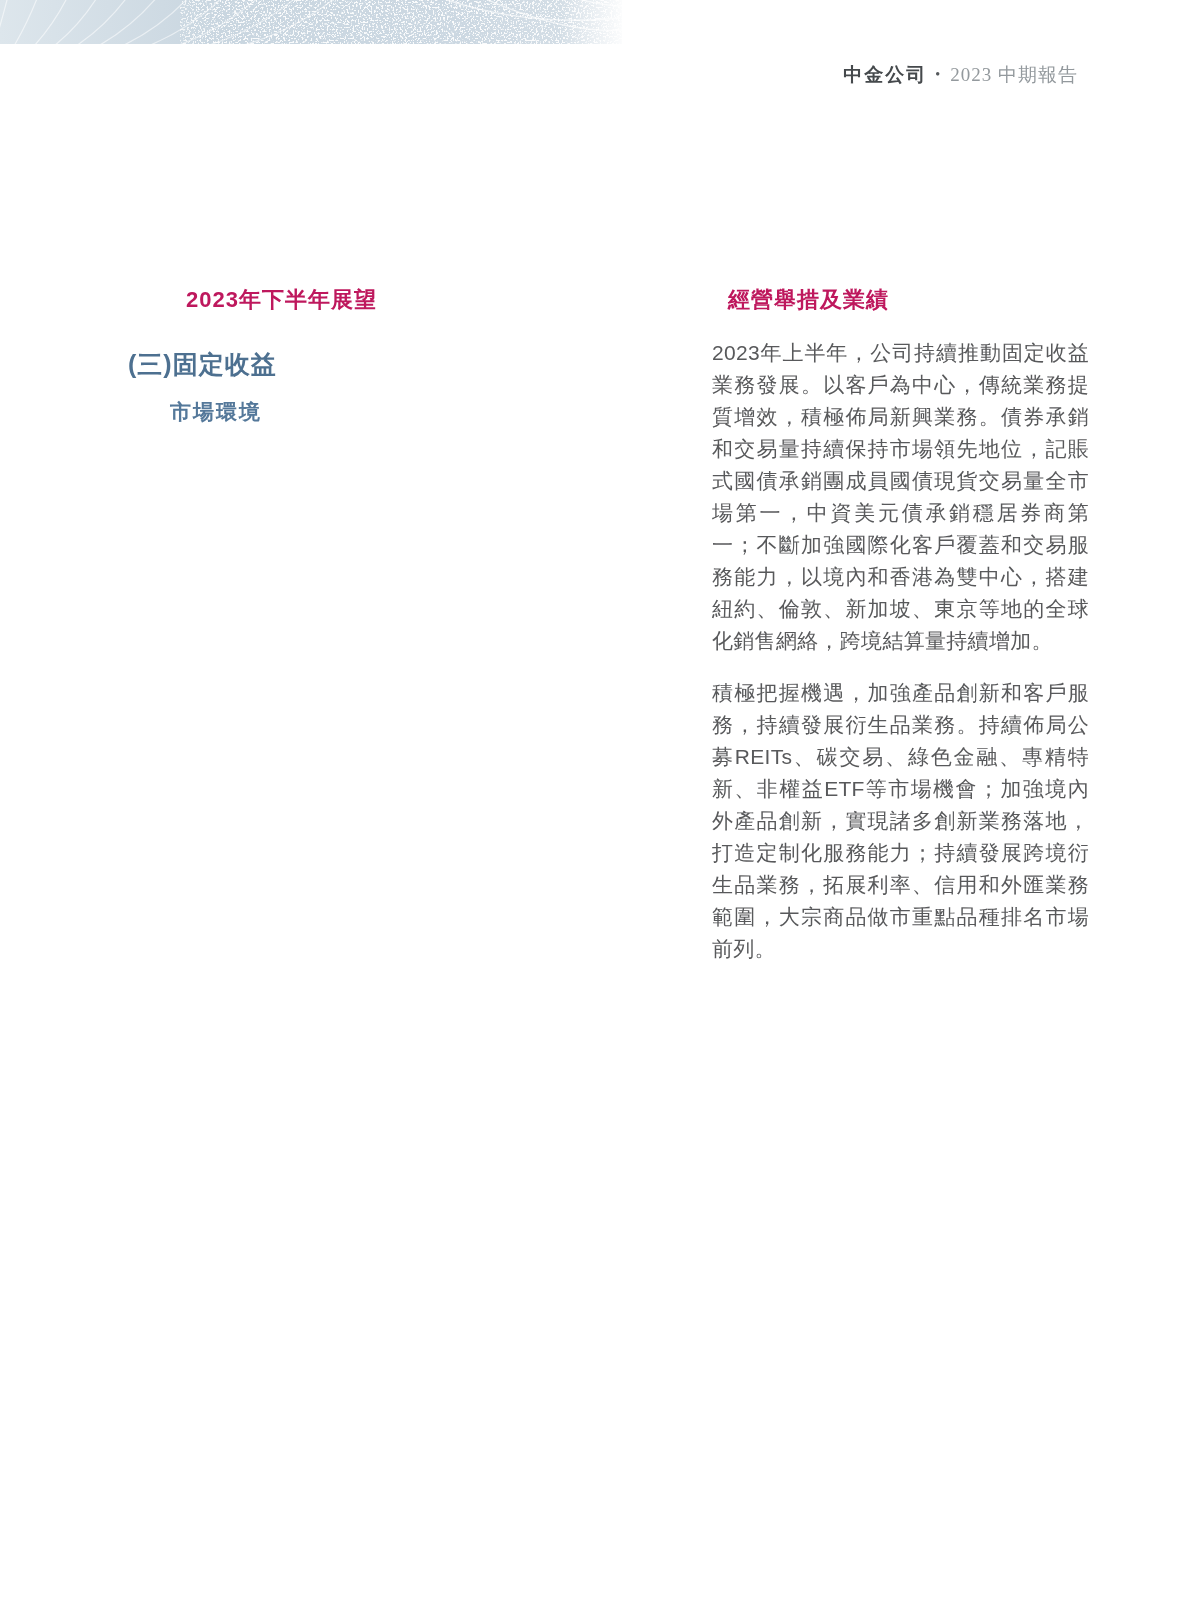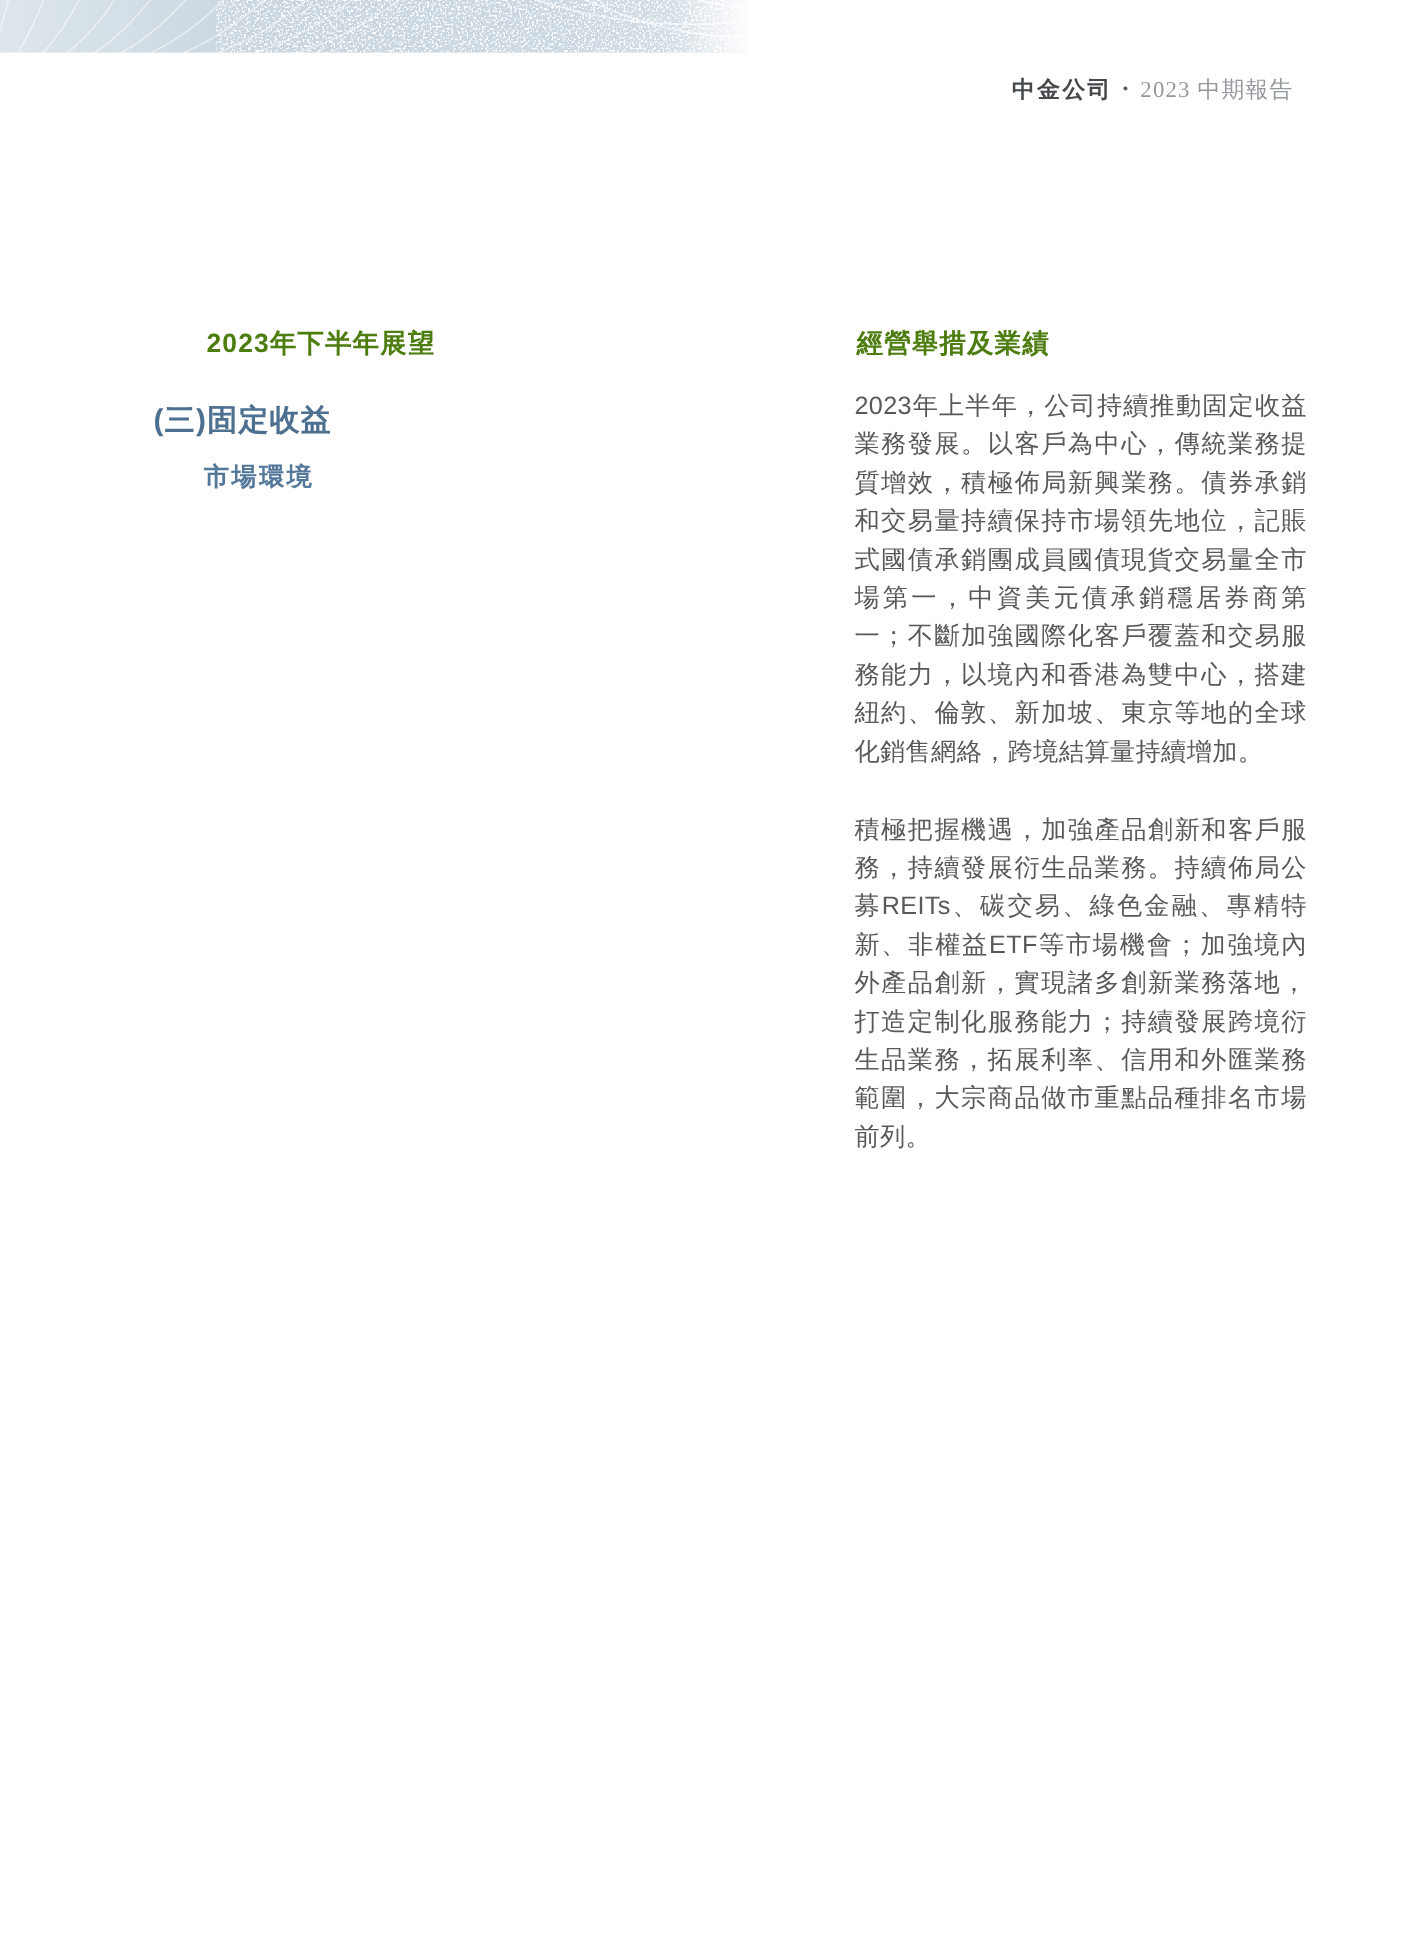--- a/index.html
+++ b/index.html
@@ -29,22 +29,22 @@
     color:#55595c;font-size:14px;margin:0 10px 0 8px;line-height:1;
   }
   .header-report{
     color:#93999d;font-size:19px;letter-spacing:1px;
   }
   
   .col{position:absolute;top:269px;width:377px;}
   .col-left{left:170px;}
   .col-right{left:712px;}
   .section-heading{
-    margin:2px;
-    color:#4d7c0f;
+    margin:16px;
+    color:#be185d;
     font-size:22px;line-height:30px;
     font-weight:700;
     letter-spacing:1px;
   }
   .body-par{
     margin:22px 0 0 0;
     color:#58595b;
     font-size:21px;line-height:32px;
     text-align:justify;
     text-justify:inter-character;
@@ -57,21 +57,21 @@
     font-weight:600;
     letter-spacing:1px;
   }
   .sub-heading{
     margin:16px 0 0 0;
     color:#54789a;
     font-size:21px;line-height:30px;
     font-weight:700;
     letter-spacing:2px;
   }
-  .par-gap{margin-top:33px;}
+  .par-gap{margin-top:20px;}
   
   .page-number{
     position:absolute;top:1532px;right:96px;
     font-family:"Liberation Serif", serif;
     color:#6b6e71;font-size:24px;letter-spacing:1px;
   }
 </style>
 </head>
 <body>
 

